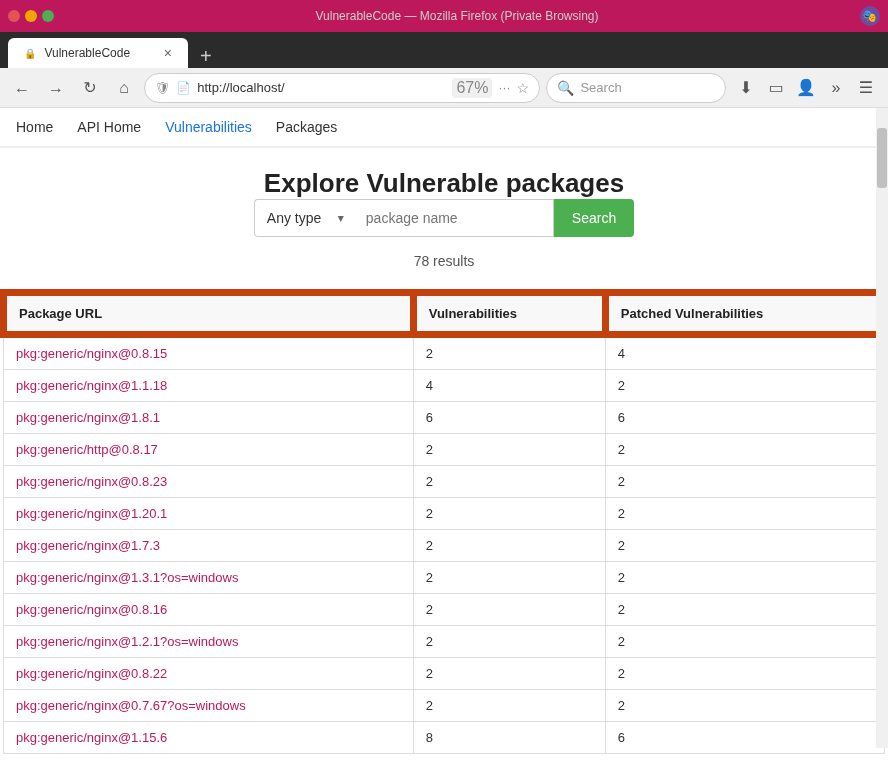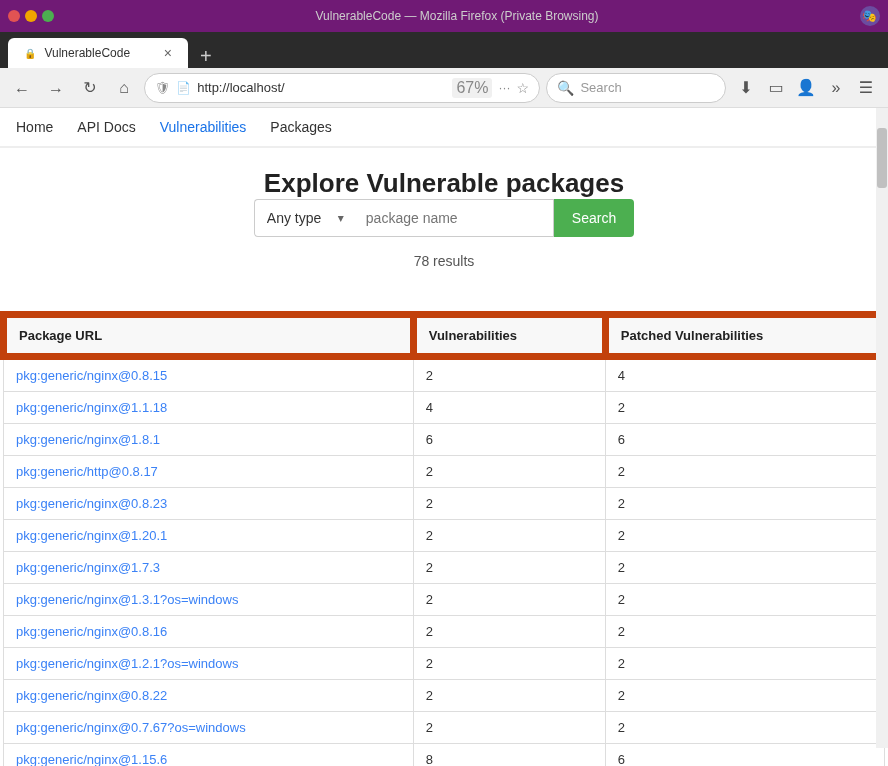--- a/index.html
+++ b/index.html
@@ -1,20 +1,20 @@
 <!DOCTYPE html>
 <html><head>
   <meta charset="utf-8">
   <style>
     * { margin: 0; padding: 0; box-sizing: border-box; }
     body { font-family: Arial, sans-serif; font-size: 14px; background: #fff; color: #333; }
 
     
     .browser-titlebar {
-      background: #701a75;
+      background: #be185d;
       color: #fff;
       display: flex;
       align-items: center;
       height: 32px;
       padding: 0 8px;
       gap: 8px;
     }
     .browser-dots { display: flex; gap: 5px; }
     .browser-dot {
       width: 12px; height: 12px; border-radius: 50%;
@@ -176,21 +176,21 @@
       font-size: 14px;
       border-radius: 0 4px 4px 0;
       cursor: pointer;
       height: 38px;
     }
 
     .results-count {
       text-align: center;
       font-size: 14px;
       color: #555;
-      margin-bottom: 42px;
+      margin-bottom: 20px;
     }
 
     
     .results-table {
       width: 100%;
       border-collapse: collapse;
       border: 1px solid #ddd;
       font-size: 13px;
     }
 
@@ -202,21 +202,21 @@
       font-weight: bold;
       color: #222;
     }
 
     .results-table td {
       border: 1px solid #ddd;
       padding: 8px 12px;
       color: #333;
     }
 
-    .pkg-link { color: #3b82f6; text-decoration: none; }
+    .pkg-link { color: #be185d; text-decoration: none; }
 
     .scrollbar-track {
       position: fixed;
       right: 0;
       top: 108px;
       width: 12px;
       height: 640px;
       background: #f0f0f0;
     }
     .scrollbar-thumb {
@@ -272,21 +272,21 @@
     <button class="toolbar-btn">⬇</button>
     <button class="toolbar-btn">▭</button>
     <button class="toolbar-btn">👤</button>
     <button class="toolbar-btn">»</button>
     <button class="toolbar-btn">☰</button>
   </div>
 </div>
 
 <div class="browser-navbar">
   <a class="nav-link" href="#">Home</a>
-  <a class="nav-link" href="#">API Docs</a>
+  <a class="nav-link" href="#">API Home</a>
   <a class="nav-link active" href="#">Vulnerabilities</a>
   <a class="nav-link" href="#">Packages</a>
 </div>
 
 <div class="page-content">
   <h1 class="page-title">Explore Vulnerable packages</h1>
 
   <div class="search-form">
     <div class="type-select-wrapper">
       <select class="type-select">

